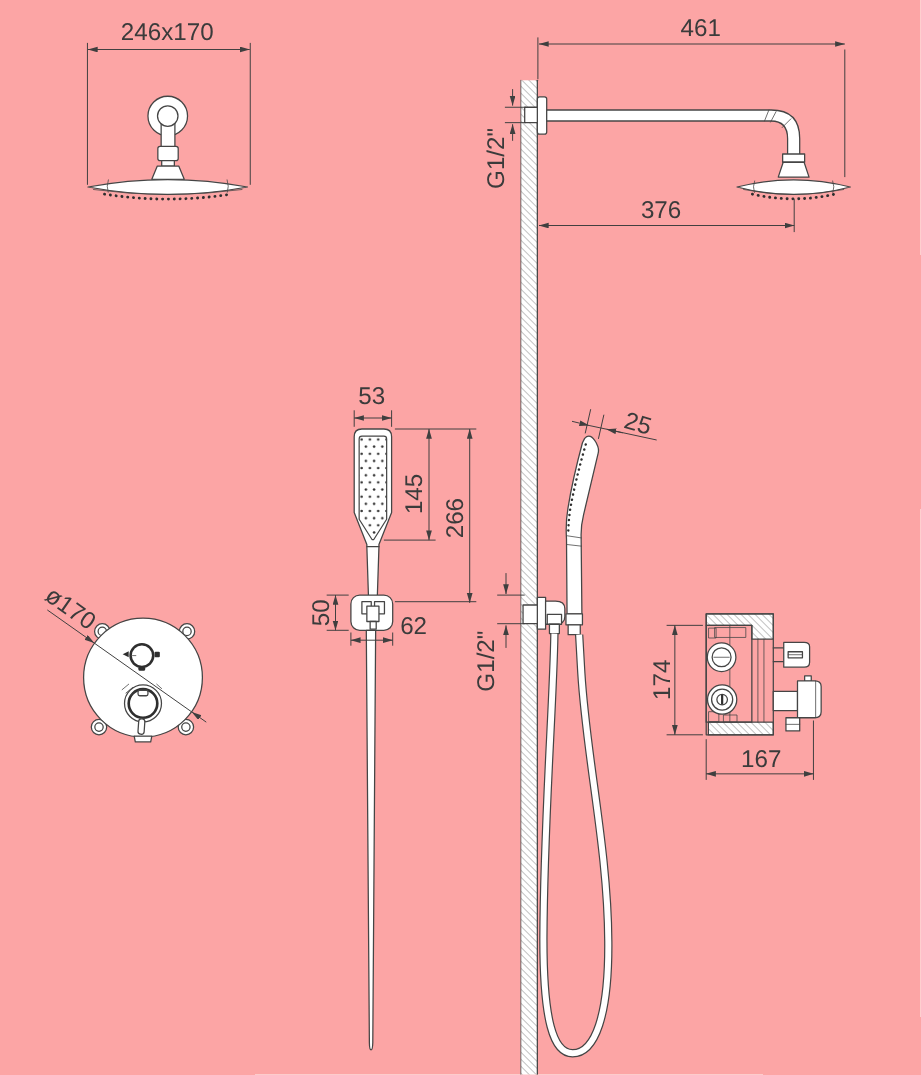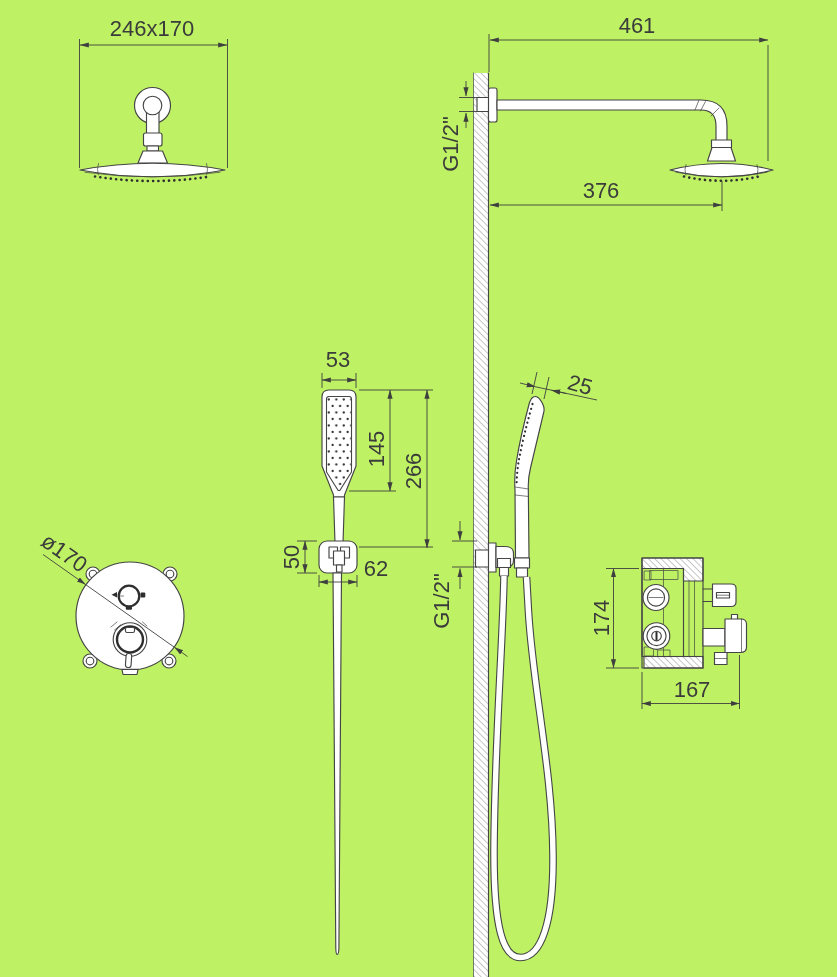--- a/index.html
+++ b/index.html
@@ -1,16 +1,16 @@
 <!DOCTYPE html>
 <html><head>
 <meta charset="utf-8">
 <style>
   html,body{margin:0;padding:0;background:#ffffff;}
-  .page{width:837px;height:977px;position:relative;background:#bef264;overflow:hidden;}
+  .page{width:837px;height:977px;position:relative;background:#fca5a5;overflow:hidden;}
   svg{display:block;}
   .ln{stroke:#454545;stroke-width:1.15;fill:none;stroke-linecap:round;stroke-linejoin:round;}
   .lnf{stroke:#454545;stroke-width:1.15;fill:#ffffff;stroke-linejoin:round;}
   .thin{stroke-width:0.7;}
   .dim{stroke:#3f3f3f;stroke-width:0.9;fill:none;}
   .dimt{font-family:"Liberation Sans",sans-serif;font-size:22px;fill:#3b3b3b;}
   .dots-row{stroke:#2e2e2e;stroke-width:2.6;stroke-dasharray:0.1 5.2;stroke-linecap:round;fill:none;}
   .dots-row-sm{stroke:#2e2e2e;stroke-width:2.2;stroke-dasharray:0.1 4.6;stroke-linecap:round;fill:none;}
   .hose{stroke:#454545;stroke-width:7.6;fill:none;}
   .hosein{stroke:#ffffff;stroke-width:5.4;fill:none;}

